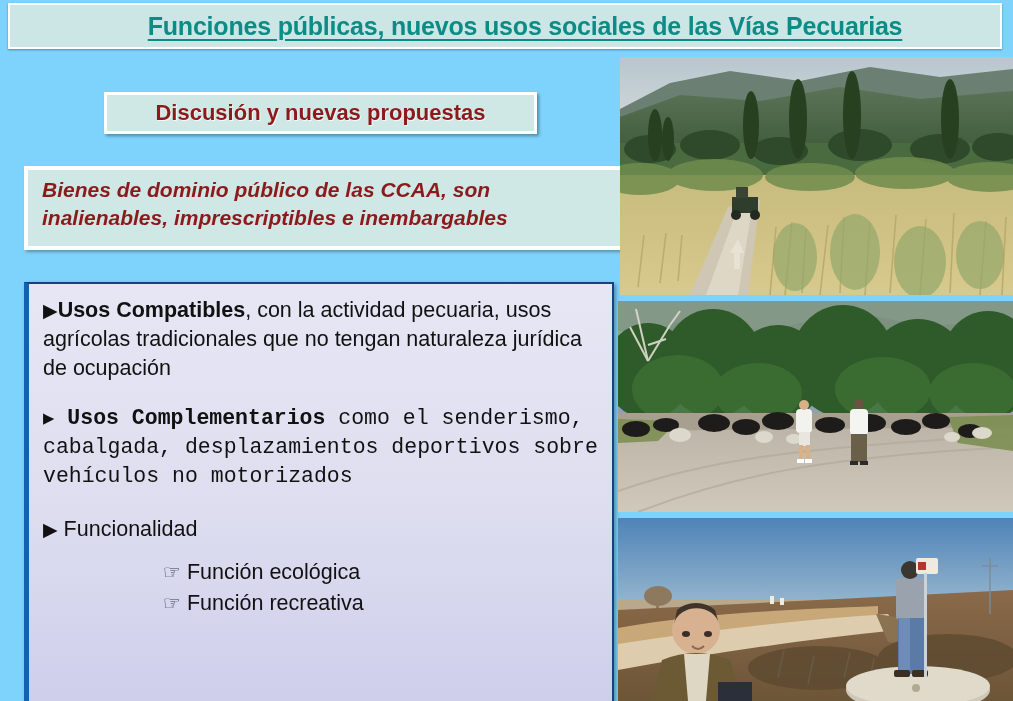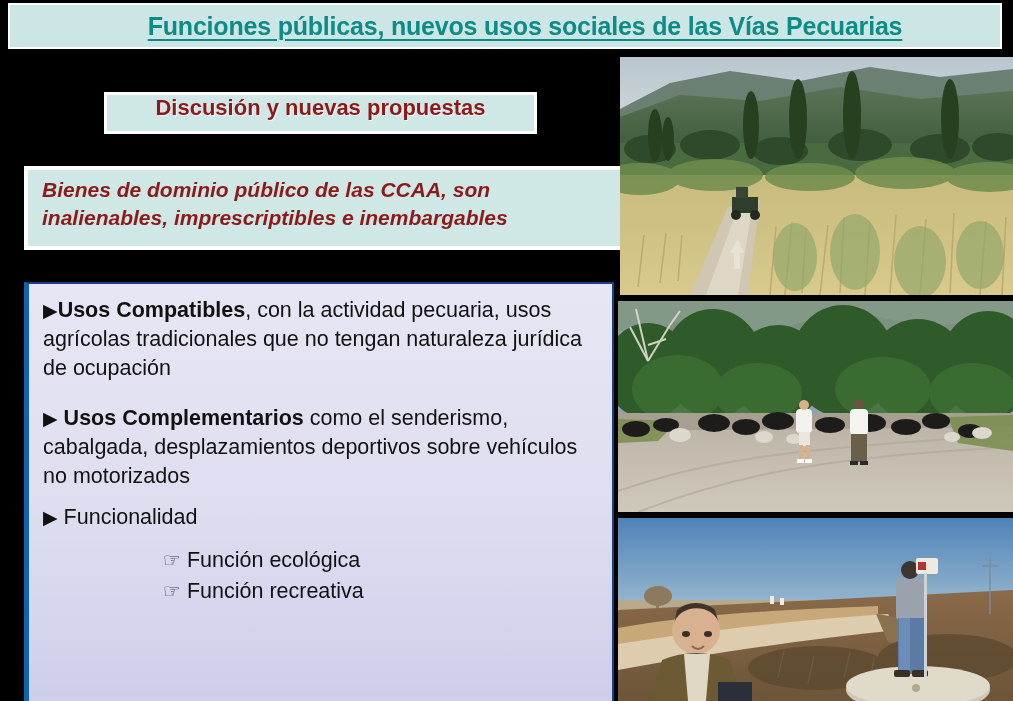--- a/index.html
+++ b/index.html
@@ -2,21 +2,21 @@
 <html><head>
 <meta charset="utf-8">
 <style>
   html,body{margin:0;padding:0;}
   body{
     width:1013px;height:701px;overflow:hidden;
     background:#0f71bc;
     font-family:"Liberation Sans","DejaVu Sans",sans-serif;
     position:relative;
   }
-  .slide{position:absolute;inset:0;background:#000000;}
+  .slide{position:absolute;inset:0;background:#7dd3fc;}
 
   
   .title-banner{
     position:absolute;left:8px;top:3px;width:994px;height:46px;
     background:#cbe6e4;
     border:2px solid #ffffff;
     box-shadow:0 1px 2px rgba(0,0,0,.35);
     box-sizing:border-box;
     display:flex;align-items:center;justify-content:center;
   }
@@ -31,21 +31,21 @@
     white-space:nowrap;
     padding-left:40px;
   }
 
   
   .discusion-box{
     position:absolute;left:104px;top:92px;width:433px;height:42px;
     background:#cfe8e6;
     border:3px solid #ffffff;
     box-sizing:border-box;
-    display:flex;align-items:flex-start;justify-content:center;
+    display:flex;align-items:center;justify-content:center;
     box-shadow:2px 2px 3px rgba(0,0,0,.35);
   }
   .discusion-text{
     color:#8d1a1a;
     font-size:22px;font-weight:bold;
     text-shadow:1px 1px 0 rgba(255,255,255,.75);
     white-space:nowrap;
   }
 
   
@@ -72,21 +72,21 @@
     box-sizing:border-box;
     padding:12px 10px 0 14px;
     box-shadow:2px 2px 4px rgba(0,0,0,.35);
   }
   .para{
     color:#111111;
     font-size:21.5px;
     line-height:1.36;
     margin:0 0 20px 0;
   }
-  .para.p2{margin-bottom:12px;}
+  .para.p2{margin-bottom:24px;font-family:Liberation Mono, monospace;}
   .para.p3{margin-bottom:12px;}
   .lead{font-weight:bold;}
   .arrow{font-size:19px;}
   .sublist{margin:12px;padding:0;list-style:none;}
   .sublist li{
     color:#111111;
     font-size:21.5px;
     line-height:1.46;
     padding-left:108px;
   }

